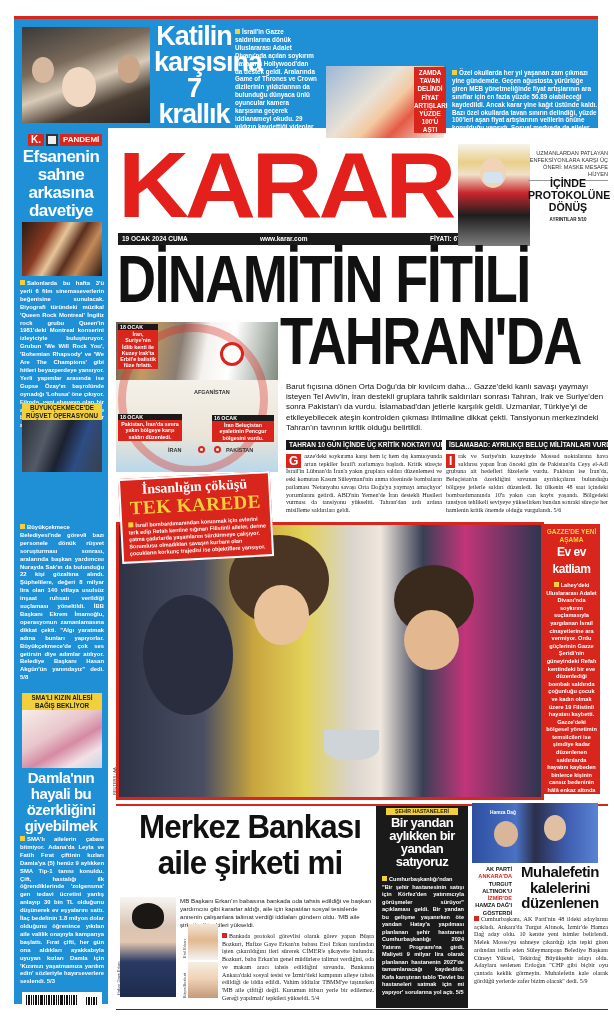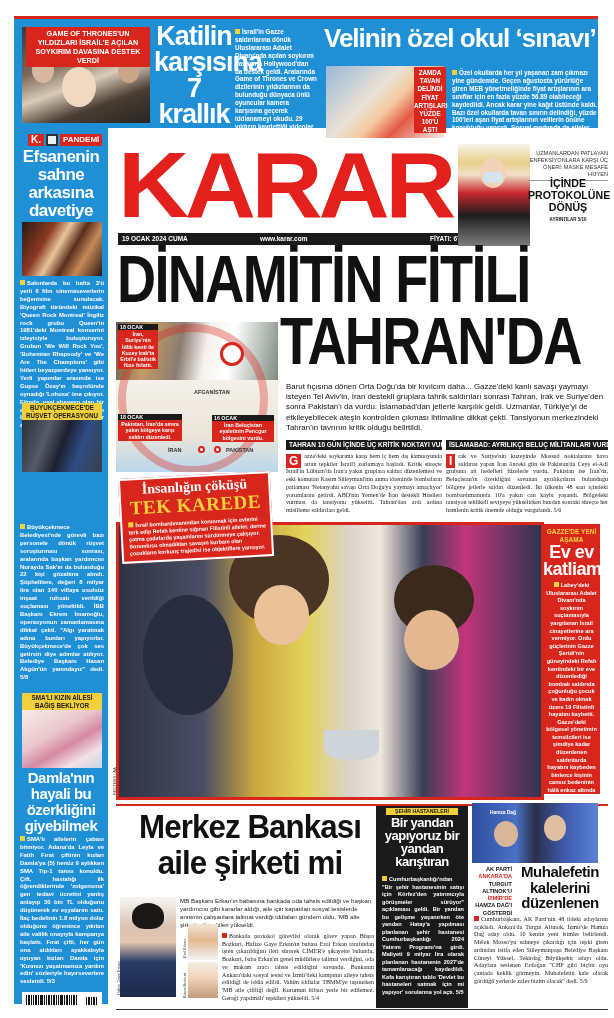--- a/index.html
+++ b/index.html
@@ -78,21 +78,21 @@
   .gaza-photo { left: 116px; top: 522px; width: 428px; height: 278px; border: 3px solid #d9261c; overflow: hidden;
     background: linear-gradient(90deg, #2f3345 0%, #4a4e63 20%, #c9a63e 32%, #e2d25a 44%, #d9d4cc 55%, #efe7dd 62%, #3a3f56 72%, #c2357a 82%, #2e3550 100%); }
   .gaza-photo .kid { position:absolute; border-radius: 50%; }
   .tek-box { left: 120px; top: 475px; width: 152px; height: 85px; background: #d9261c; transform: rotate(-3deg); border: 2px solid #fff; }
   .tek-h1 { position:absolute; left:0; top:2px; width:100%; text-align:center; color:#fff; font-family: "Liberation Serif", serif; font-weight:bold; font-size: 14px; line-height: 16px; }
   .tek-h2 { position:absolute; left:0; top:17px; width:100%; text-align:center; color:#f2d03b; font-family: "Liberation Serif", serif; font-weight:900; font-size: 19px; line-height: 22px; letter-spacing: 0.5px; }
   .tek-body { position:absolute; left:6px; top:42px; width: 140px; color:#fff; font-size: 5.4px; line-height: 7px; font-weight: bold; }
 
   .evev-box { left: 543px; top: 524px; width: 57px; height: 270px; background: #d9261c; }
   .evev-tag { position:absolute; left: 0; top: 4px; width: 100%; text-align:center; color:#f2d03b; font-size: 6.5px; line-height: 7.6px; font-weight: bold; }
-  .evev-h { position:absolute; left: 0; top: 20px; width: 100%; text-align:center; color:#fff; font-size: 18px; line-height: 17px; font-weight:bold; letter-spacing: -0.5px; }
+  .evev-h { position:absolute; left: 0; top: 20px; width: 100%; text-align:center; color:#fff; font-size: 12px; line-height: 17px; font-weight:bold; letter-spacing: -0.5px; }
   .evev-body { position:absolute; left: 3px; top: 58px; width: 51px; text-align: center; color:#fff; font-size: 5.6px; line-height: 7.6px; font-weight: bold; }
 
   .sep-line { position:absolute; left: 116px; top: 804px; width: 492px; height: 2px; background: #d9261c; }
 
   
   .merkez-h { left: 120px; top: 808px; width: 260px; font-size: 34px; line-height: 36px; font-weight: 900; text-align: center; color:#111; letter-spacing: -1px; transform: scaleX(0.92); transform-origin: center top; }
   .merkez-lede { left: 180px; top: 897px; width: 194px; font-size: 6.2px; line-height: 8px; color:#222; }
   .photo-governor { left: 120px; top: 897px; width: 56px; height: 100px; background: linear-gradient(180deg,#f7f5f2 0%, #d9c3b1 30%, #e3c7b0 45%, #293a63 65%, #1d2a4c 100%); }
   .photo-governor .hair { position:absolute; left:12px; top:6px; width:32px; height:26px; border-radius: 50% 50% 40% 40%; background:#1b1714; }
   .photo-small { position:absolute; left: 188px; width: 30px; height: 36px; }
@@ -115,25 +115,23 @@
 </style>
 </head>
 <body>
 
 <div id="topstrip" class="abs">
   <div class="promo-photo photo-got">
     <div class="face" style="left:10px;top:30px;width:22px;height:26px;background:#d6b89e;"></div>
     <div class="face" style="left:40px;top:40px;width:34px;height:40px;background:#f0d8c2;"></div>
     <div class="face" style="left:96px;top:28px;width:22px;height:28px;background:#caa588;"></div>
   </div>
-  <div class="got-badge">GAME OF THRONES'UN YILDIZLARI İSRAİL'E AÇILAN SOYKIRIM DAVASINA DESTEK VERDİ</div>
   <div class="promo-headline katilin cond">Katilin karşısına 7 krallık dikildi</div>
   <div class="promo-body katilin-body"><span class="sq"></span><span>İsrail'in Gazze saldırılarına dönük Uluslararası Adalet Divanı'nda açılan soykırım davasına Hollywood'dan da destek geldi. Aralarında Game of Thrones ve Crown dizilerinin yıldızlarının da bulunduğu dünyaca ünlü oyuncular kamera karşısına geçerek iddianameyi okudu. 29 yıldızın kaydettiği videolar YouTube'da toplam altı parça halinde yayınlandı. Tel Aviv'e suçlamaların yöneltildiği kayıtlar sosyal medyada yüz binlerce kez izlendi. 5/2</span></div>
 
-  <div class="promo-headline velinin cond">Velinin özel okul ‘sınavı’</div>
   <div class="promo-photo photo-school" style="left:312px;"></div>
   <div class="zam-badge" style="left:400px;">
     <div>ZAMDA</div>
     <div>TAVAN</div>
     <div>DELİNDİ</div>
     <div>FİYAT</div>
     <div>ARTIŞLARI</div>
     <div>YÜZDE</div>
     <div>100'Ü AŞTI</div>
   </div>
@@ -263,21 +261,21 @@
   </div>
 <div class="abs photo-caption-vert" style="left:116px;top:995px;">Hafize Gaye Erkan</div>
 <div class="photo-small" style="top:924px;background:linear-gradient(180deg,#f2e6d8 0%,#e2b88f 45%,#f3f3f3 100%);"></div>
 <div class="photo-small" style="top:962px;background:linear-gradient(180deg,#f4eee2 0%,#f0d3b8 45%,#c49a7a 100%);"></div>
 <div class="abs photo-caption-vert" style="left:182px;top:958px;">Erol Erkan</div>
 <div class="abs photo-caption-vert" style="left:182px;top:998px;">Büşra Bozkurt</div>
 <div class="abs col-body merkez-body"><span class="sq red"></span><span>Bankada protokol görevlisi olarak görev yapan Büşra Bozkurt, Hafize Gaye Erkan'ın babası Erol Erkan tarafından işten çıkarıldığını ileri sürerek CİMER'e şikayette bulundu. Bozkurt, baba Erkan'ın genel müdürlere talimat verdiğini, oda ve makam aracı tahsis edildiğini savundu. Bankanın Ankara'daki sosyal tesisi ve İzmir'deki kampının aileye tahsis edildiği de iddia edildi. Vahim iddialar TBMM'ye taşınırken 'MB aile çiftliği değil. Kurumun itibarı yerle bir edilemez. Gereği yapılmalı' tepkileri yükseldi. 5/4</span></div>
 
 <div class="abs sehir-box">
   <div class="sehir-tag">ŞEHİR HASTANELERİ</div>
-  <div class="sehir-h cond">Bir yandan yapıyoruz bir yandan karıştıran</div>
+  <div class="sehir-h cond">Bir yandan aylıkken bir yandan satıyoruz</div>
   <div class="sehir-body"><span class="sq"></span><span>Cumhurbaşkanlığı'ndan "Bir şehir hastanesinin satışı için Körfez'den yatırımcıyla görüşmeler sürüyor" açıklaması geldi. Bir yandan bu gelişme yaşanırken öte yandan Hatay'a yapılması planlanan şehir hastanesi Cumhurbaşkanlığı 2024 Yatırım Programı'na girdi. Maliyeti 9 milyar lira olarak planlanan hastanenin 2027'de tamamlanacağı kaydedildi. Kafa karıştıran tablo 'Devlet bu hastaneleri satmak için mi yapıyor' sorularına yol açtı. 5/5</span></div>
 </div>
 
 <div class="abs photo-rally">
   <span class="rally-tag">Hamza Dağ</span>
   <div style="position:absolute;left:22px;top:18px;width:24px;height:26px;border-radius:50%;background:#d9b59a;"></div>
   <div style="position:absolute;left:72px;top:12px;width:22px;height:26px;border-radius:50%;background:#e1bfa2;"></div>
 </div>
 <div class="abs akparti-side cond">
   <span>AK PARTİ</span>

